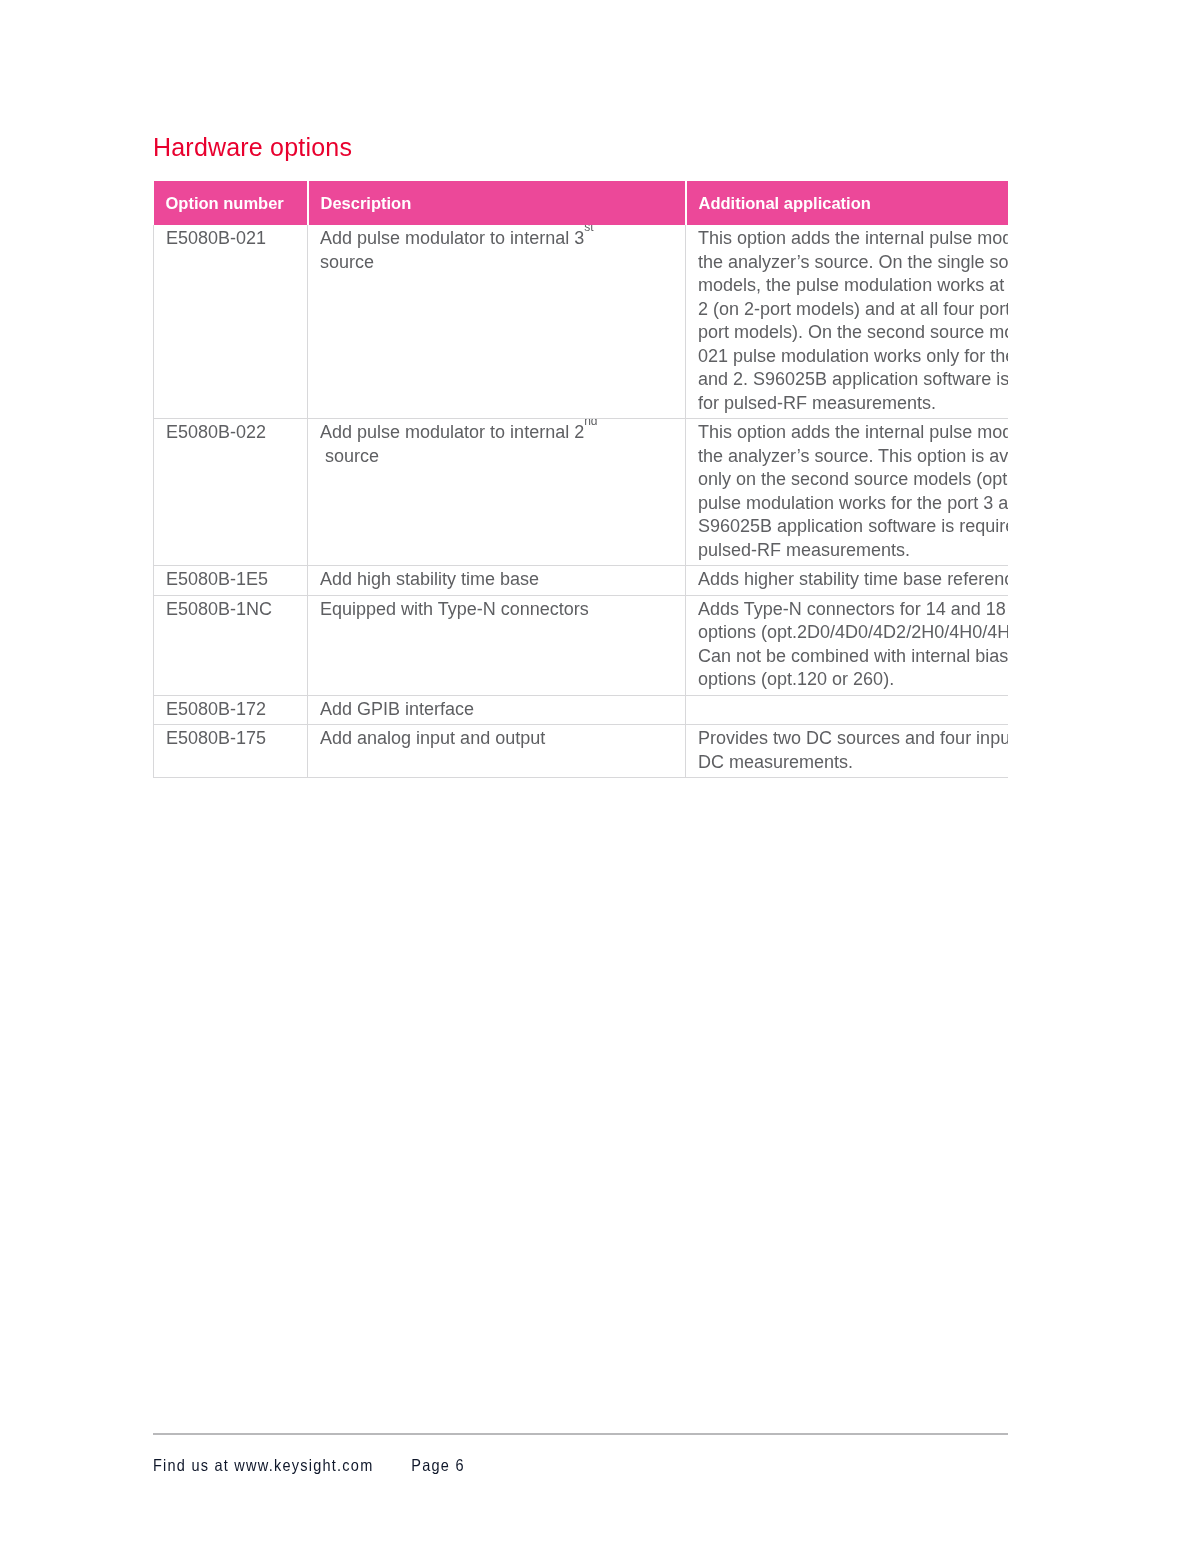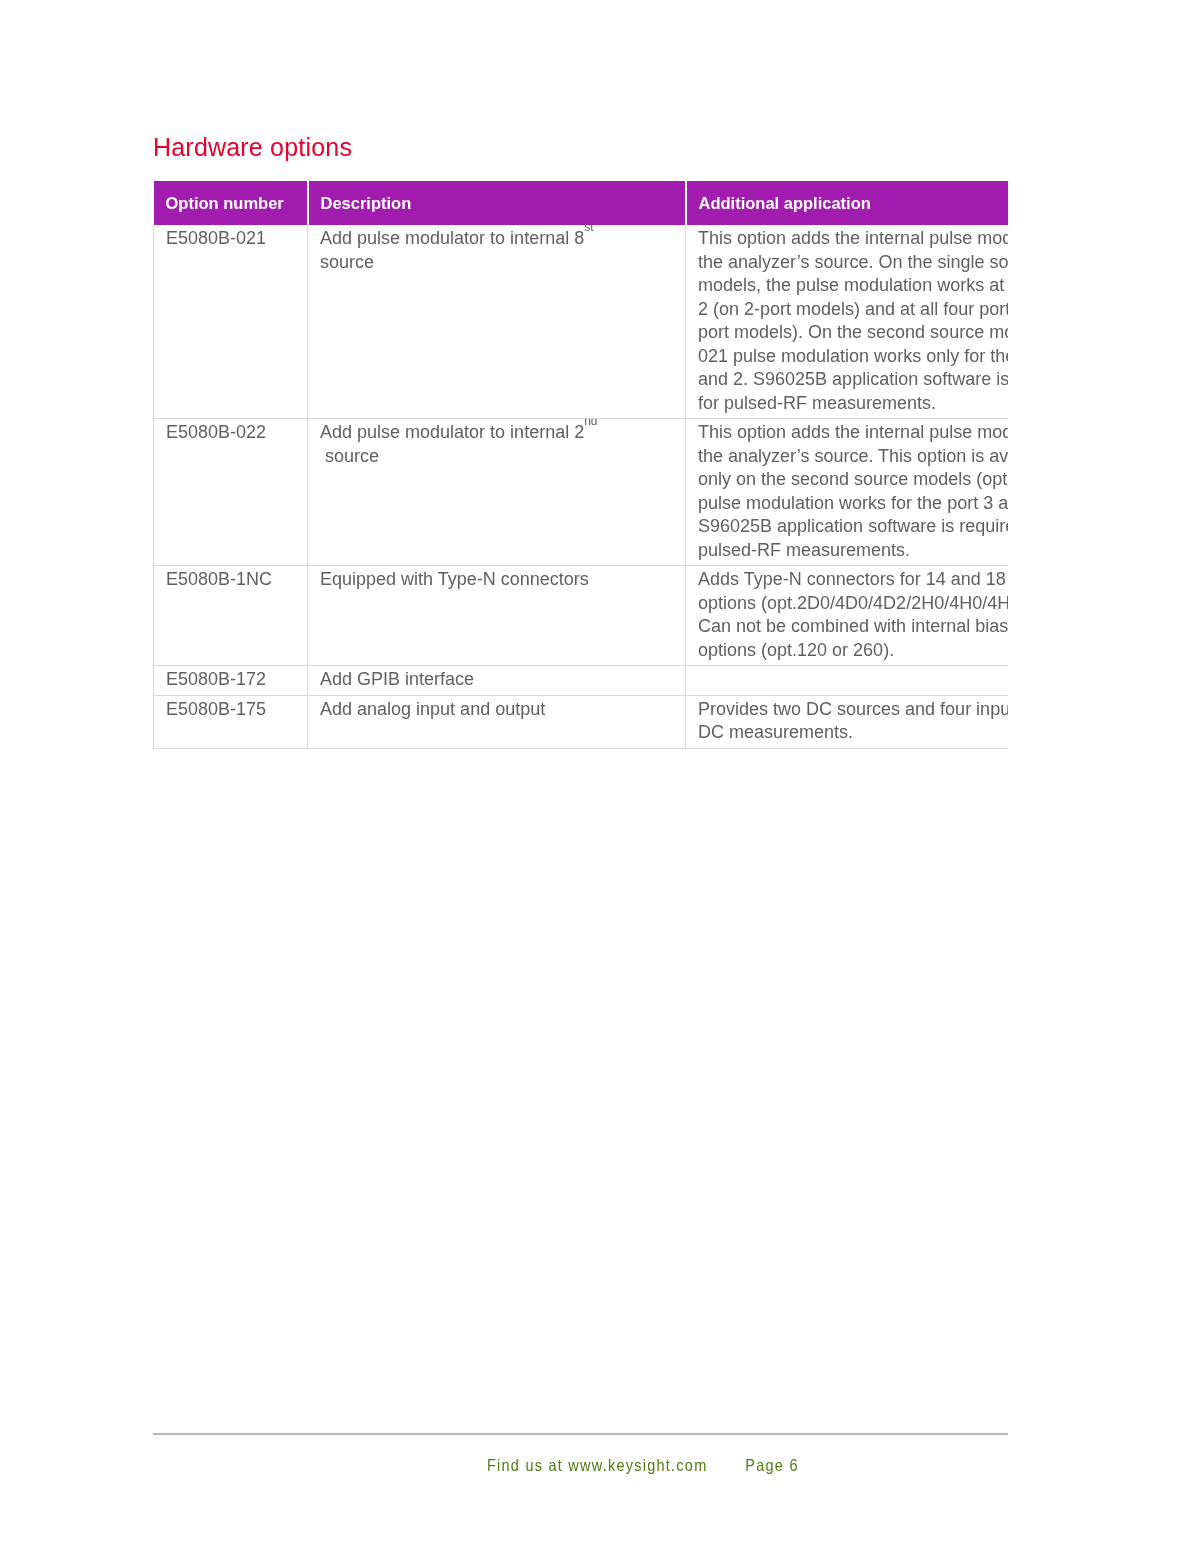--- a/index.html
+++ b/index.html
@@ -29,21 +29,21 @@
   }
   table.options {
     border-collapse: collapse;
     table-layout: fixed;
     width: 980px;
   }
   table.options col.c1 { width: 154px; }
   table.options col.c2 { width: 378px; }
   table.options col.c3 { width: 448px; }
   table.options thead th {
-    background: #a21caf;
+    background: #ec4899;
     color: #ffffff;
     font-size: 16.5px;
     font-weight: bold;
     text-align: left;
     height: 44px;
     vertical-align: middle;
     padding: 0 4px 0 12px;
   }
   table.options thead th + th { border-left: 2px solid #ffffff; }
   table.options tbody td {
@@ -67,22 +67,22 @@
     top: -6px;
   }
   .footer {
     position: absolute;
     left: 153px;
     top: 1433px;
     width: 980px;
     border-top: 2px solid #b9b9bb;
     padding-top: 21px;
     display: flex;
-    justify-content: center;
-    color: #4d7c0f;
+    justify-content: flex-start;
+    color: #0f172a;
     font-size: 16.5px;
   }
   .footer .left {
     transform: scaleX(0.88);
     transform-origin: left center;
     letter-spacing: 1.4px;
   }
   .footer .right {
     transform: scaleX(0.88);
     transform-origin: right center;
@@ -106,39 +106,44 @@
       <thead>
         <tr>
           <th>Option number</th>
           <th>Description</th>
           <th>Additional application</th>
         </tr>
       </thead>
       <tbody>
         <tr>
           <td class="cell-option">E5080B-021</td>
-          <td class="cell-desc"><span>Add pulse modulator to internal 8</span><sup class="ord">st</sup><span class="desc-line2">source</span></td>
+          <td class="cell-desc"><span>Add pulse modulator to internal 3</span><sup class="ord">st</sup><span class="desc-line2">source</span></td>
           <td class="cell-info">This option adds the internal pulse modulators on
 the analyzer’s source. On the single source
 models, the pulse modulation works at port 1 and
 2 (on 2-port models) and at all four ports (on 4-
 port models). On the second source models, opt.
 021 pulse modulation works only for the port 1
 and 2. S96025B application software is required
 for pulsed-RF measurements.</td>
         </tr>
         <tr>
           <td class="cell-option">E5080B-022</td>
           <td class="cell-desc"><span>Add pulse modulator to internal 2</span><sup class="ord">nd</sup><span class="desc-line2"> source</span></td>
           <td class="cell-info">This option adds the internal pulse modulators on
 the analyzer’s source. This option is available
 only on the second source models (opt. 4x2) and
 pulse modulation works for the port 3 and 4.
 S96025B application software is required for
 pulsed-RF measurements.</td>
+        </tr>
+        <tr>
+          <td class="cell-option">E5080B-1E5</td>
+          <td class="cell-desc"><span>Add high stability time base</span><sup class="ord"></sup><span class="desc-line2"></span></td>
+          <td class="cell-info">Adds higher stability time base reference.</td>
         </tr>
         <tr>
           <td class="cell-option">E5080B-1NC</td>
           <td class="cell-desc"><span>Equipped with Type-N connectors</span><sup class="ord"></sup><span class="desc-line2"></span></td>
           <td class="cell-info">Adds Type-N connectors for 14 and 18 GHz
 options (opt.2D0/4D0/4D2/2H0/4H0/4H2).
 Can not be combined with internal bias tees
 options (opt.120 or 260).</td>
         </tr>
         <tr>

